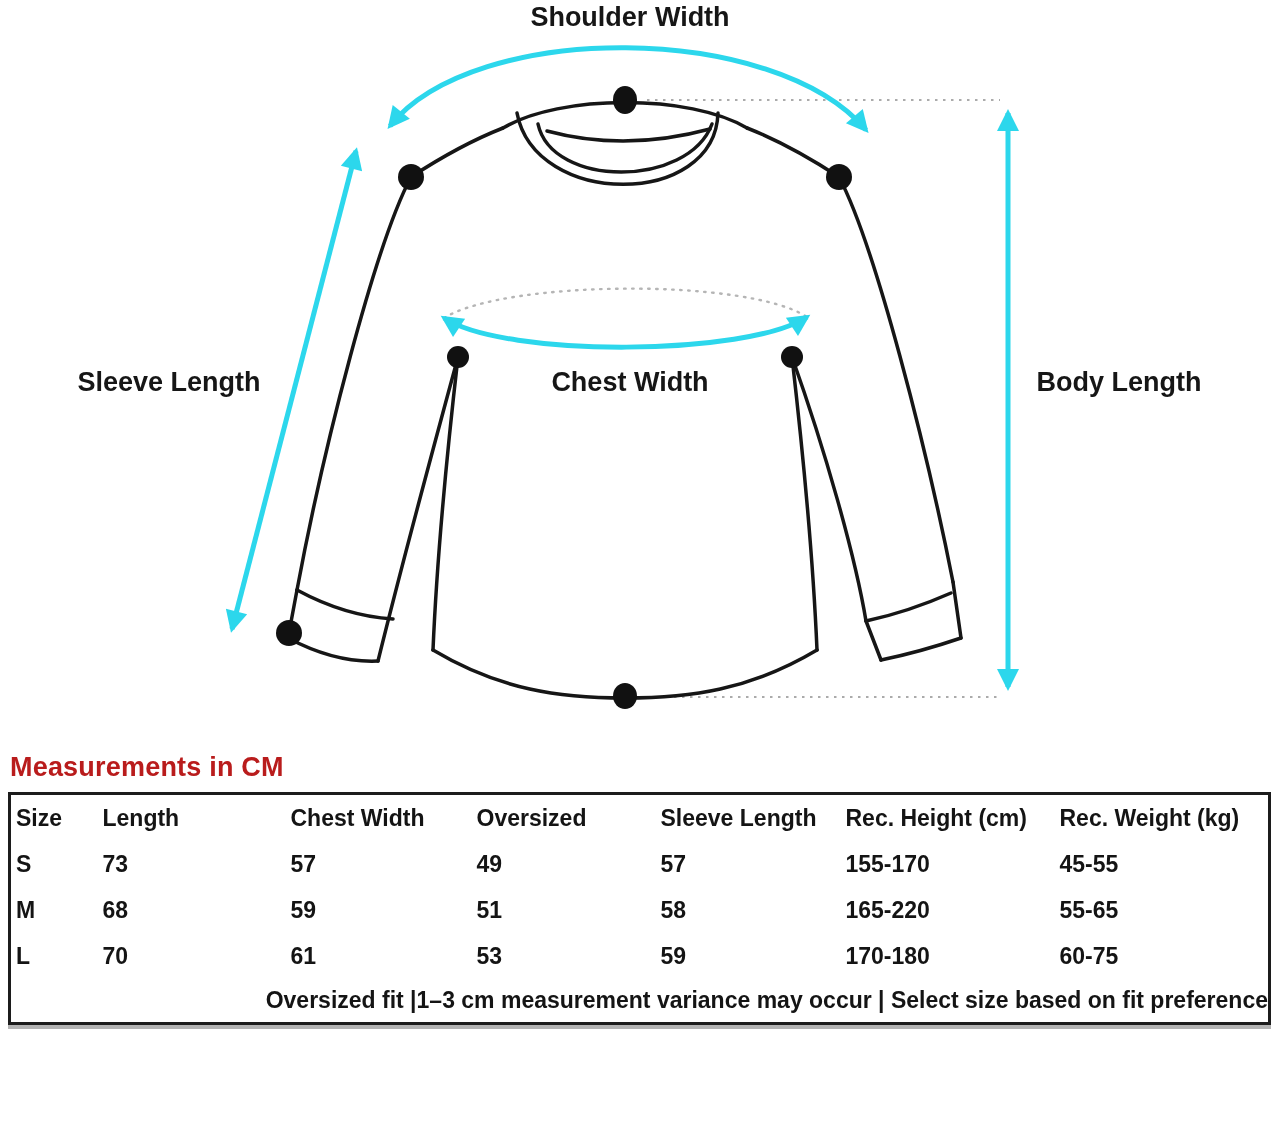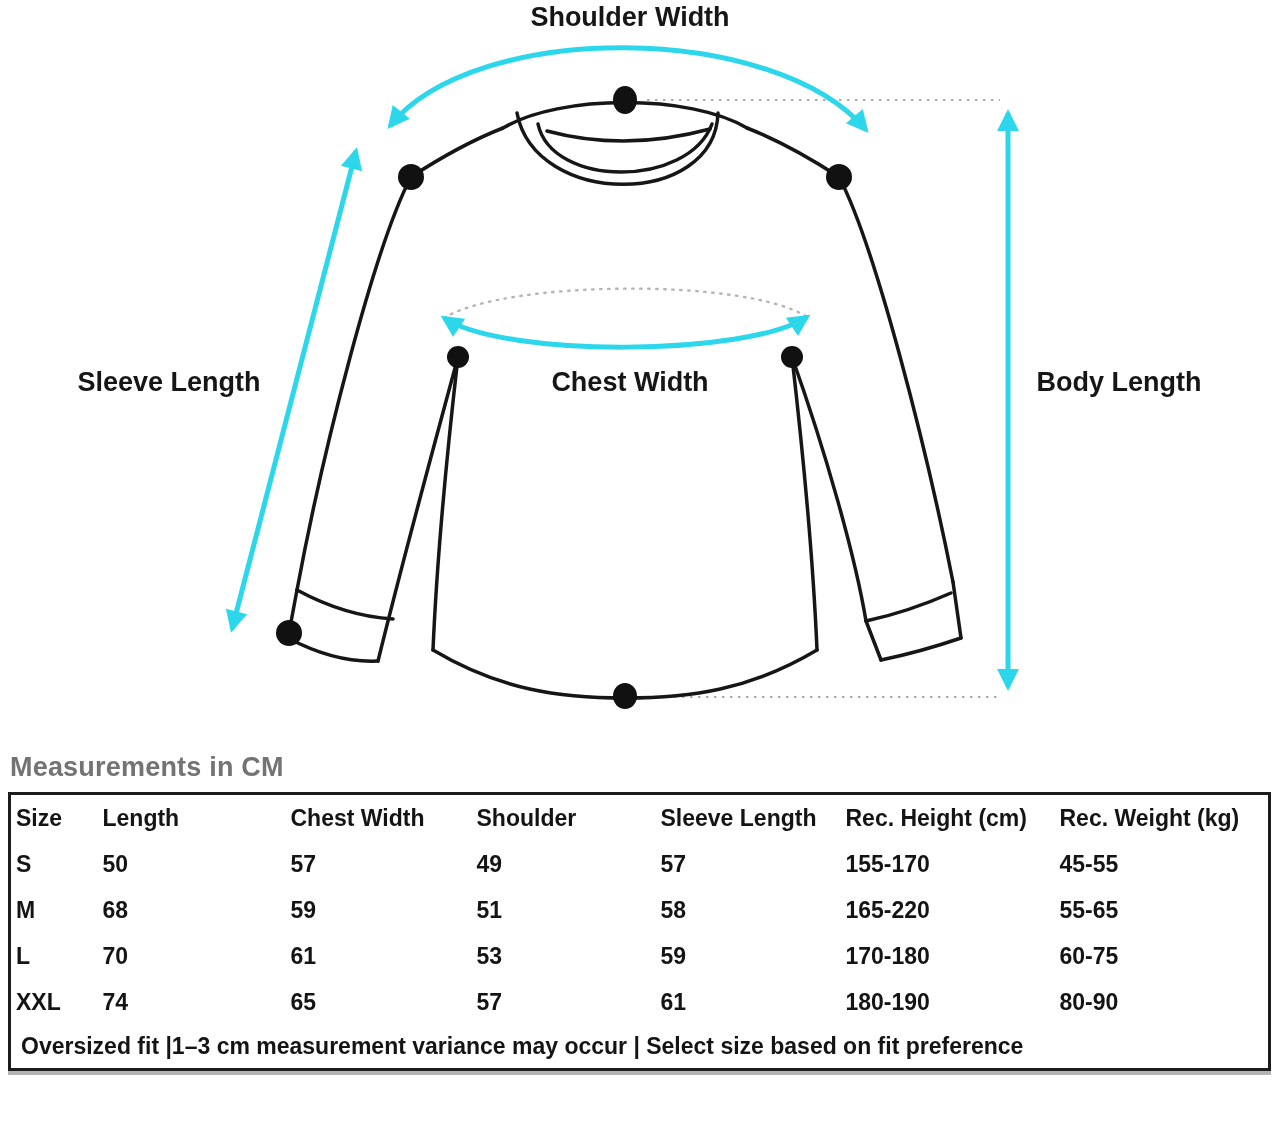--- a/index.html
+++ b/index.html
@@ -12,38 +12,38 @@
   .dot     { fill:#111111; stroke:none; }
   .arrow   { stroke:#2CD7EC; stroke-width:5; fill:none; stroke-linecap:butt; }
   .arrowhead { fill:#2CD7EC; }
   .guide   { stroke:#ABABAB; stroke-width:2; fill:none; stroke-dasharray:2.5 5.5; }
   .guide-fine { stroke:#B5B5B5; stroke-width:2.4; fill:none; stroke-dasharray:1.5 6.5; stroke-linecap:round; }
   .diagram-label { font-family:"Liberation Sans", sans-serif; font-size:27px; font-weight:bold; fill:#161616; }
 
   
   .m-heading {
     position:absolute; left:10px; top:752px;
-    font-size:27px; font-weight:bold; color:#737373; letter-spacing:0.2px;
+    font-size:27px; font-weight:bold; color:#b91c1c; letter-spacing:0.2px;
   }
   table.size-table {
     position:absolute; left:8px; top:792px; width:1010px;
     border-collapse:collapse; table-layout:fixed;
     border:3px solid #1c1c1c;
     box-shadow:0 4px 0 #b3b3b3;
     color:#141414; font-weight:bold;
   }
   table.size-table th, table.size-table td {
     text-align:left; vertical-align:middle;
     font-size:23px; font-weight:bold; color:#141414;
     padding:0 0 0 5px; white-space:nowrap; overflow:hidden;
   }
   tr.head-row   { height:48px; }
   tr.data-row   { height:46px; }
   tr.note-row   { height:44px; }
-  tr.note-row td { font-size:23px; padding-left:10px; }
+  tr.note-row td { font-size:23px; padding-left:10px;text-align:right; }
   col.c0{width:88px;} col.c1{width:188px;} col.c2{width:186px;}
   col.c3{width:184px;} col.c4{width:185px;} col.c5{width:214px;} col.c6{width:215px;}
 </style>
 </head>
 <body>
 
 <div class="page">
 
   <svg class="diagram" width="1282" height="748" viewBox="0 0 1282 748">
     <defs>
@@ -115,30 +115,30 @@
         <col class="c3">
         <col class="c4">
         <col class="c5">
         <col class="c6">
     </colgroup>
     <thead>
       <tr class="head-row">
         <th>Size</th>
         <th>Length</th>
         <th>Chest Width</th>
-        <th>Shoulder</th>
+        <th>Oversized</th>
         <th>Sleeve Length</th>
         <th>Rec. Height (cm)</th>
         <th>Rec. Weight (kg)</th>
       </tr>
     </thead>
     <tbody>
       <tr class="data-row">
         <td>S</td>
-        <td>50</td>
+        <td>73</td>
         <td>57</td>
         <td>49</td>
         <td>57</td>
         <td>155-170</td>
         <td>45-55</td>
       </tr>
       <tr class="data-row">
         <td>M</td>
         <td>68</td>
         <td>59</td>
@@ -149,28 +149,19 @@
       </tr>
       <tr class="data-row">
         <td>L</td>
         <td>70</td>
         <td>61</td>
         <td>53</td>
         <td>59</td>
         <td>170-180</td>
         <td>60-75</td>
       </tr>
-      <tr class="data-row">
-        <td>XXL</td>
-        <td>74</td>
-        <td>65</td>
-        <td>57</td>
-        <td>61</td>
-        <td>180-190</td>
-        <td>80-90</td>
-      </tr>
       <tr class="note-row">
         <td colspan="7">Oversized fit |1–3 cm measurement variance may occur | Select size based on fit preference</td>
       </tr>
     </tbody>
   </table>
 
 </div>
 
 </body></html>

